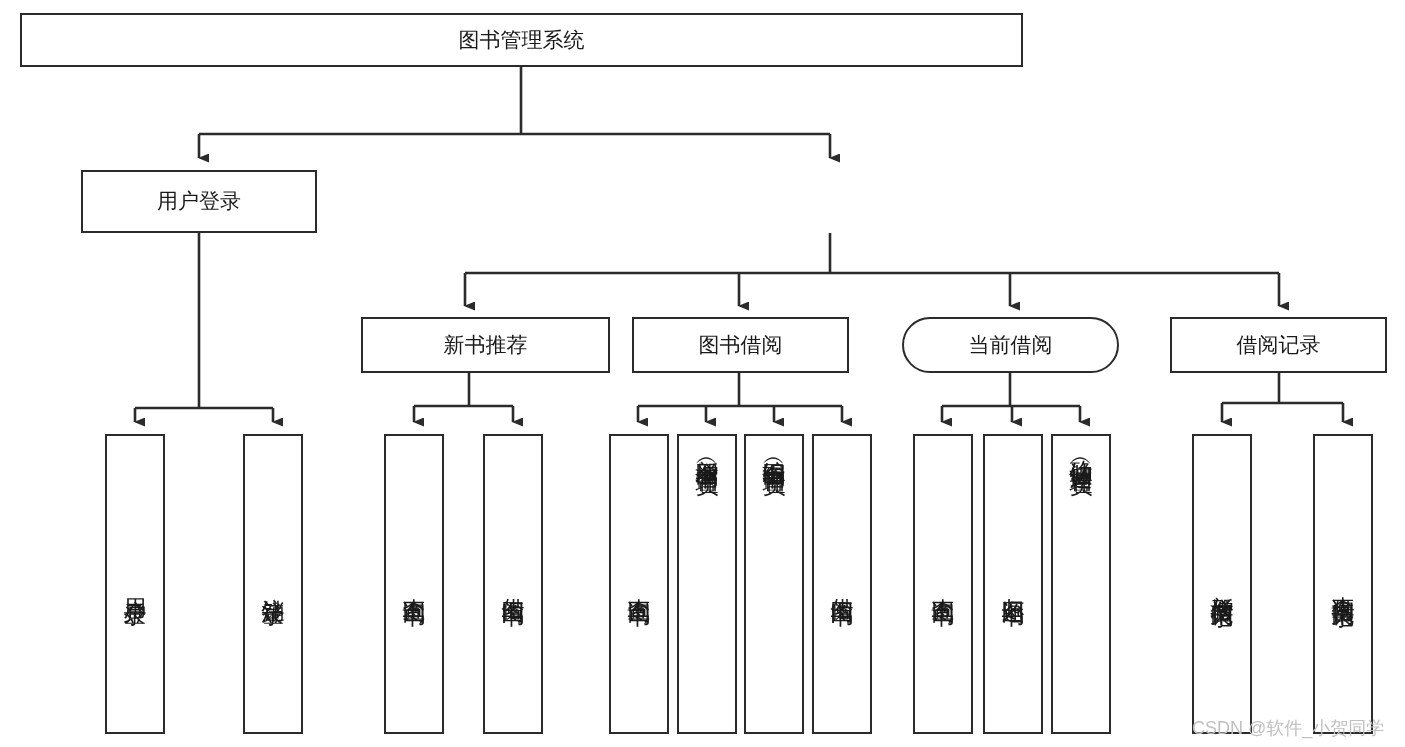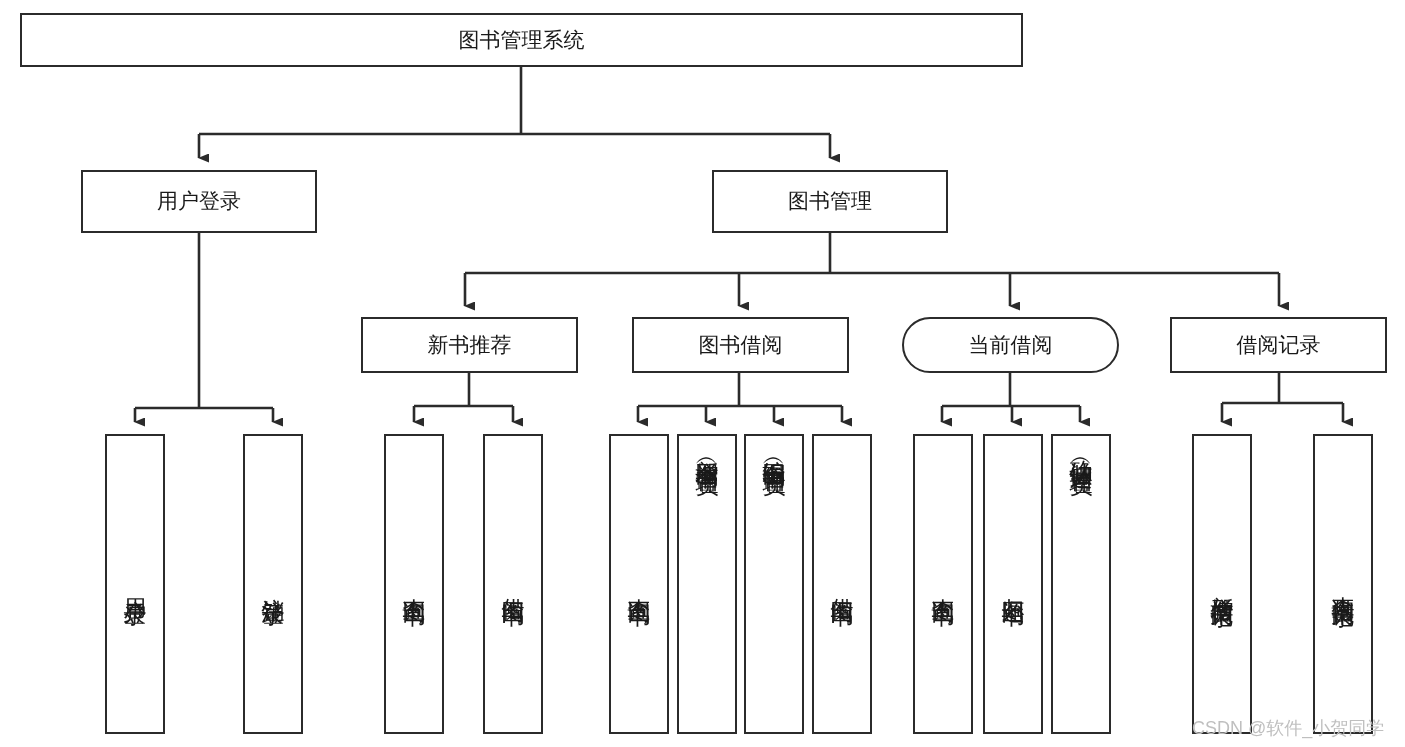--- a/index.html
+++ b/index.html
@@ -122,25 +122,22 @@
     </g>
   </svg>
 
   <div class="node horiz" style="left:20px; top:13px; width:1003px; height:54px;">
     <span class="label">图书管理系统</span>
   </div>
 
   <div class="node horiz" style="left:81px; top:170px; width:236px; height:63px;">
     <span class="label">用户登录</span>
   </div>
-  <div class="node horiz" style="left:712px; top:170px; width:236px; height:63px;">
-    <span class="label">图书管理</span>
-  </div>
 
-  <div class="node horiz" style="left:361px; top:317px; width:217px; height:56px;">
+  <div class="node horiz" style="left:361px; top:317px; width:249px; height:56px;">
     <span class="label">新书推荐</span>
   </div>
   <div class="node horiz" style="left:632px; top:317px; width:217px; height:56px;justify-content:center;">
     <span class="label">图书借阅</span>
   </div>
   <div class="node horiz" style="left:902px; top:317px; width:217px; height:56px;border-radius:28px;">
     <span class="label">当前借阅</span>
   </div>
   <div class="node horiz" style="left:1170px; top:317px; width:217px; height:56px;">
     <span class="label">借阅记录</span>

